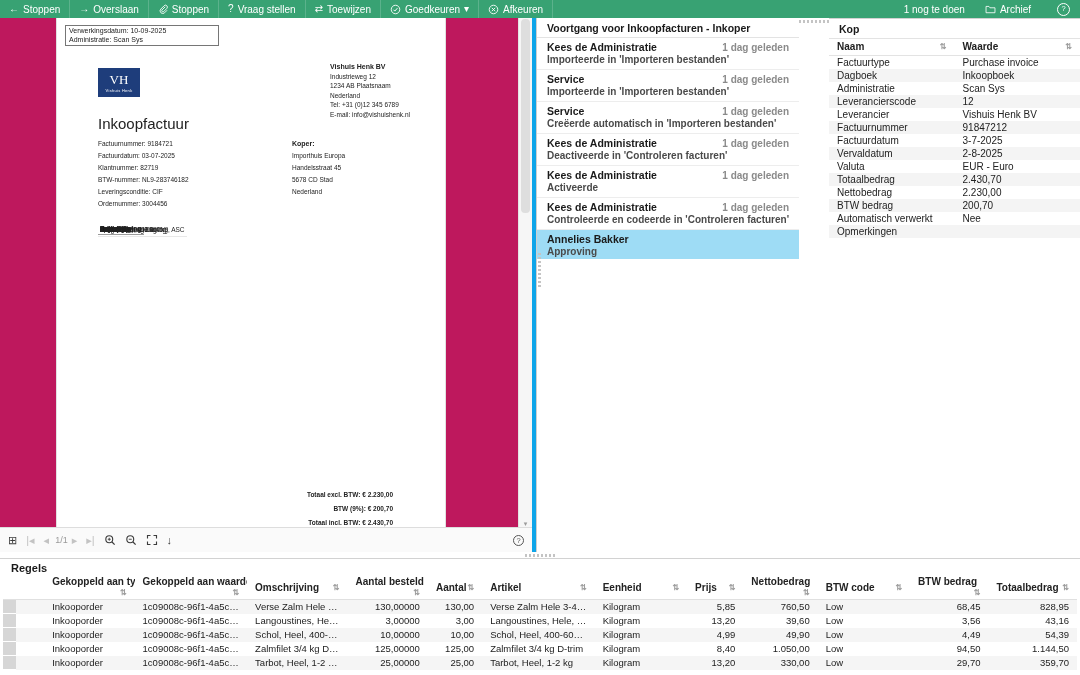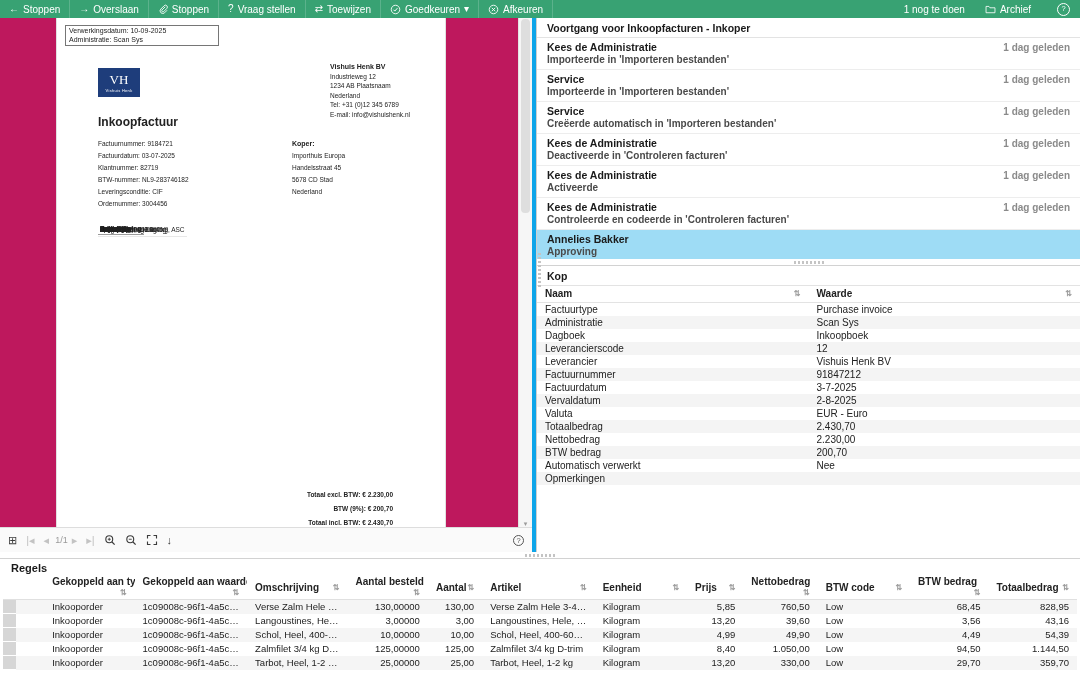--- a/index.html
+++ b/index.html
@@ -30,21 +30,21 @@
   .doc-page *{position:absolute;}
   .ov-box{left:8px;top:7px;width:146px;border:1px solid #767676;padding:1px 3px;font-size:7px;line-height:8.5px;background:#fff;}
   .ov-box div{position:static;}
   .logo{left:41px;top:50px;width:42px;height:29px;background:var(--navy,#1e3d7b);color:#fff;text-align:center;}
   .logo div{position:static;}
   .logo-vh{font-family:"Liberation Serif",serif;font-size:13px;line-height:17px;padding-top:3px;}
   .logo-cap{font-size:4px;line-height:5px;letter-spacing:.3px;}
   .company{left:273px;top:44px;font-size:6.5px;line-height:9.5px;width:110px;}
   .company div{position:static;}
   .c-name{font-weight:700;font-size:7px;}
-  .inv-title{left:41px;top:97px;font-size:12px;font-weight:700;text-align:right;}
+  .inv-title{left:41px;top:97px;font-size:15px;font-weight:400;text-align:right;}
   .inv-meta{left:41px;top:120px;font-size:6.5px;line-height:12px;}
   .inv-meta div{position:static;}
   .buyer{left:235px;top:120px;font-size:6.5px;line-height:12px;}
   .buyer div{position:static;}
   .buyer-label{font-weight:700;font-size:7px;}
   .inv-items{left:41px;top:205px;width:330px;border-collapse:collapse;font-size:6.5px;table-layout:fixed;}
   .inv-items th{text-align:left;font-weight:700;border-bottom:1px solid #9a9a9a;padding:2px 2px;white-space:nowrap;}
   .inv-items td{padding:3px 2px;border-bottom:1px solid #e8e8e8;white-space:nowrap;overflow:hidden;}
   .inv-totals{right:52px;top:470px;text-align:right;font-size:6.5px;font-weight:700;line-height:14px;}
   .inv-totals div{position:static;}
@@ -54,21 +54,21 @@
 
   .doc-toolbar{position:absolute;left:0;right:0;bottom:0;height:24px;background:#fafafa;border-top:1px solid #ddd;
                display:flex;align-items:center;padding:0 8px;font-size:11px;color:#3c3c3c;}
   .pg-btn{background:none;border:none;color:#3c3c3c;font:inherit;cursor:pointer;padding:0;margin-right:9px;display:inline-flex;align-items:center;}
   .pg-btn.dim{color:#c3c3c3;}
   .pg-label{font-size:9px;color:#9a9a9a;margin:0 4px 0 -3px;}
   .pg-spacer{flex:1;}
   .pg-help{width:11px;height:11px;border:1px solid #555;border-radius:50%;font-size:7.5px;line-height:9px;text-align:center;color:#555;background:none;cursor:pointer;padding:0;}
 
   
-  .right-panel{flex:1;position:relative;display:flex;flex-direction:column;background:#fff;min-width:0;}
+  .right-panel{flex:1;position:relative;display:flex;flex-direction:row;background:#fff;min-width:0;}
   .v-dots{position:absolute;left:1px;top:44%;width:3px;height:34px;
           background:repeating-linear-gradient(0deg,#c4c4c4 0 2px,transparent 2px 4px);z-index:3;}
   .panel-title{padding:4px 10px 3px;font-size:10.5px;font-weight:700;color:#1a1a1a;border-bottom:1px solid #e3e3e3;}
   .progress-panel{height:241px;overflow:hidden;}
   .feed-item{padding:3px 10px 4px;border-bottom:1px solid #ededed;}
   .fi-top{display:flex;justify-content:space-between;align-items:baseline;}
   .fi-name{font-weight:700;font-size:10.5px;color:#1a1a1a;}
   .fi-time{font-size:10px;color:#8a8a8a;white-space:nowrap;font-weight:bold;}
   .fi-action{font-size:10px;color:#4a4a4a;margin-top:1px;font-weight:bold;}
   .feed-item.hl{background:var(--highlight,#9edcf5);border-bottom-color:var(--highlight,#9edcf5);}
@@ -392,26 +392,26 @@
                 <th>Naam<span class="sort">⇅</span></th>
                 <th>Waarde<span class="sort">⇅</span></th>
               </tr>
             </thead>
             <tbody>
               <tr>
                 <td>Factuurtype</td>
                 <td>Purchase invoice</td>
               </tr>
               <tr>
+                <td>Dagboek</td>
+                <td>Inkoopboek</td>
+              </tr>
+              <tr>
                 <td>Administratie</td>
                 <td>Scan Sys</td>
-              </tr>
-              <tr>
-                <td>Dagboek</td>
-                <td>Inkoopboek</td>
               </tr>
               <tr>
                 <td>Leverancierscode</td>
                 <td>12</td>
               </tr>
               <tr>
                 <td>Leverancier</td>
                 <td>Vishuis Henk BV</td>
               </tr>
               <tr>

